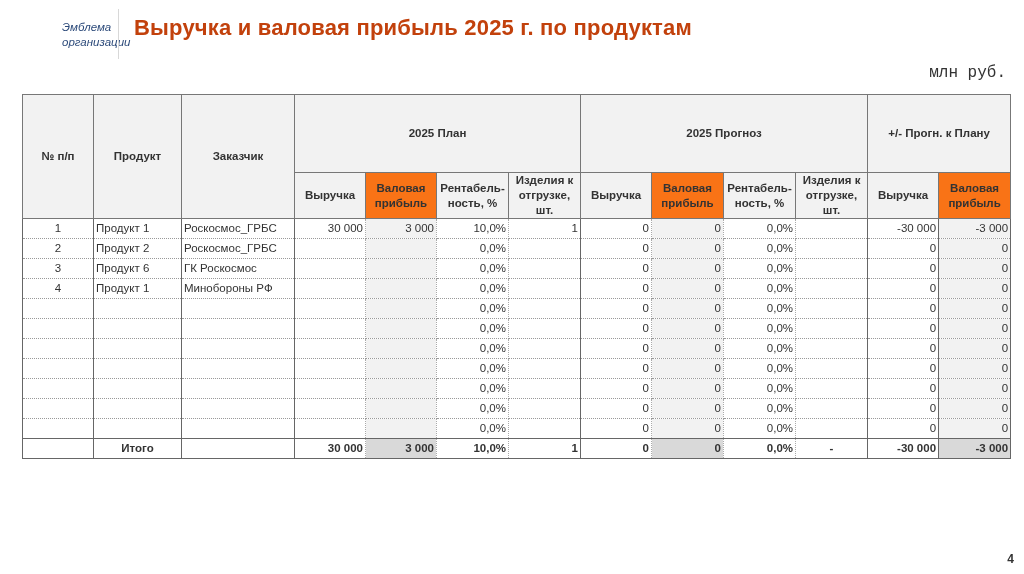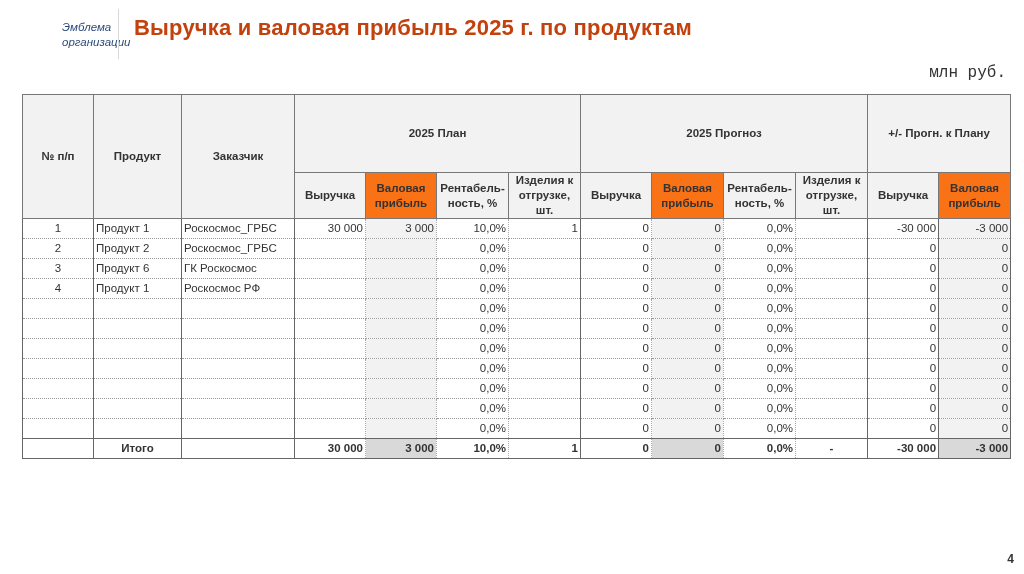--- a/index.html
+++ b/index.html
@@ -144,21 +144,21 @@
         <td class="num">0</td>
         <td class="num lshade">0</td>
         <td class="num">0,0%</td>
         <td class="num solid-r"></td>
         <td class="num solid-r">0</td>
         <td class="num lshade">0</td>
       </tr>
       <tr>
         <td class="ctr solid-r">4</td>
         <td class="left solid-r">Продукт 1</td>
-        <td class="left solid-r">Роскосмос РФ</td>
+        <td class="left solid-r">Минобороны РФ</td>
         <td class="num"></td>
         <td class="num lshade"></td>
         <td class="num">0,0%</td>
         <td class="num solid-r"></td>
         <td class="num">0</td>
         <td class="num lshade">0</td>
         <td class="num">0,0%</td>
         <td class="num solid-r"></td>
         <td class="num solid-r">0</td>
         <td class="num lshade">0</td>

